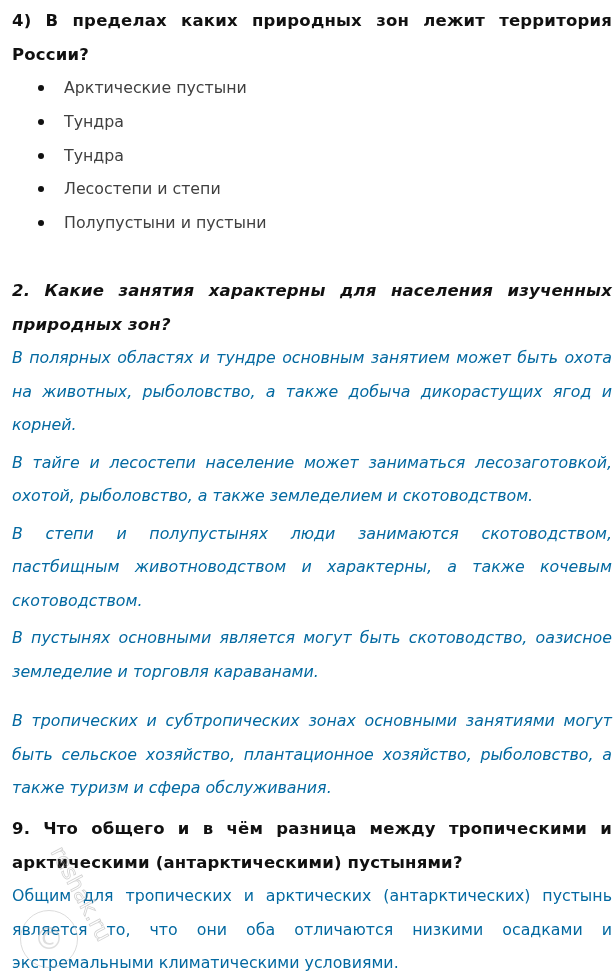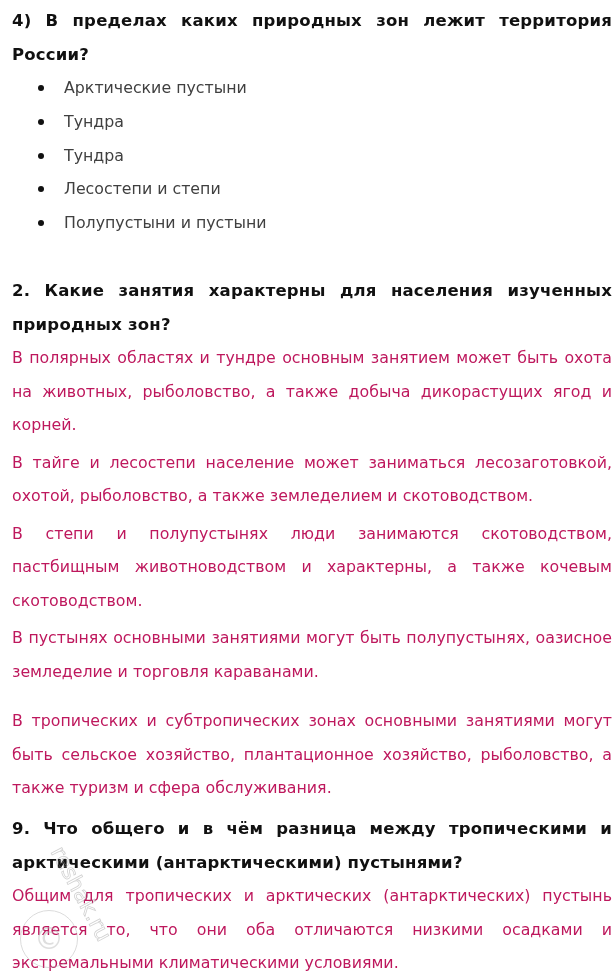--- a/index.html
+++ b/index.html
@@ -29,21 +29,21 @@
       line-height: 33.5px;
       text-align: justify;
       margin: 0;
       letter-spacing: 0.2px;
     }
     .p {
       font-size: 15.8px;
       line-height: 33.5px;
       text-align: justify;
       margin: 0 0 0 0;
-      color: #be185d;
+      color: #0369a1;
     }
     ul.zones {
       list-style: none;
       margin: 0;
       padding: 0;
     }
     ul.zones li {
       position: relative;
       padding-left: 52px;
       font-size: 15.8px;
@@ -107,26 +107,26 @@
     <p class="q">4) В пределах каких природных зон лежит территория России?</p>
     <ul class="zones" style="margin-top:0px;">
       <li><span class="bullet"></span><span>Арктические пустыни</span></li>
       <li><span class="bullet"></span><span>Тундра</span></li>
       <li><span class="bullet"></span><span>Тундра</span></li>
       <li><span class="bullet"></span><span>Лесостепи и степи</span></li>
       <li><span class="bullet"></span><span>Полупустыни и пустыни</span></li>
     </ul>
   </div>
 
-  <div class="block" style="top:274px;">
+  <div class="block" style="top:274px;font-style:italic;">
     <p class="q">2. Какие занятия характерны для населения изученных природных зон?</p>
     <p class="p" style="margin-top:0px;">В полярных областях и тундре основным занятием может быть охота на животных, рыболовство, а также добыча дикорастущих ягод и корней.</p>
     <p class="p" style="margin-top:4px;">В тайге и лесостепи население может заниматься лесозаготовкой, охотой, рыболовство, а также земледелием и скотоводством.</p>
     <p class="p" style="margin-top:4px;">В степи и полупустынях люди занимаются скотоводством, пастбищным животноводством и характерны, а также кочевым скотоводством.</p>
-    <p class="p" style="margin-top:4px;">В пустынях основными занятиями могут быть полупустынях, оазисное земледелие и торговля караванами.</p>
+    <p class="p" style="margin-top:4px;">В пустынях основными является могут быть скотоводство, оазисное земледелие и торговля караванами.</p>
     <p class="p" style="margin-top:16px;">В тропических и субтропических зонах основными занятиями могут быть сельское хозяйство, плантационное хозяйство, рыболовство, а также туризм и сфера обслуживания.</p>
   </div>
 
   <div class="block" style="top:812px;">
     <p class="q">9. Что общего и в чём разница между тропическими и арктическими (антарктическими) пустынями?</p>
     <p class="p">Общим для тропических и арктических (антарктических) пустынь является то, что они оба отличаются низкими осадками и экстремальными климатическими условиями.</p>
   </div>
 
 </div>
 

